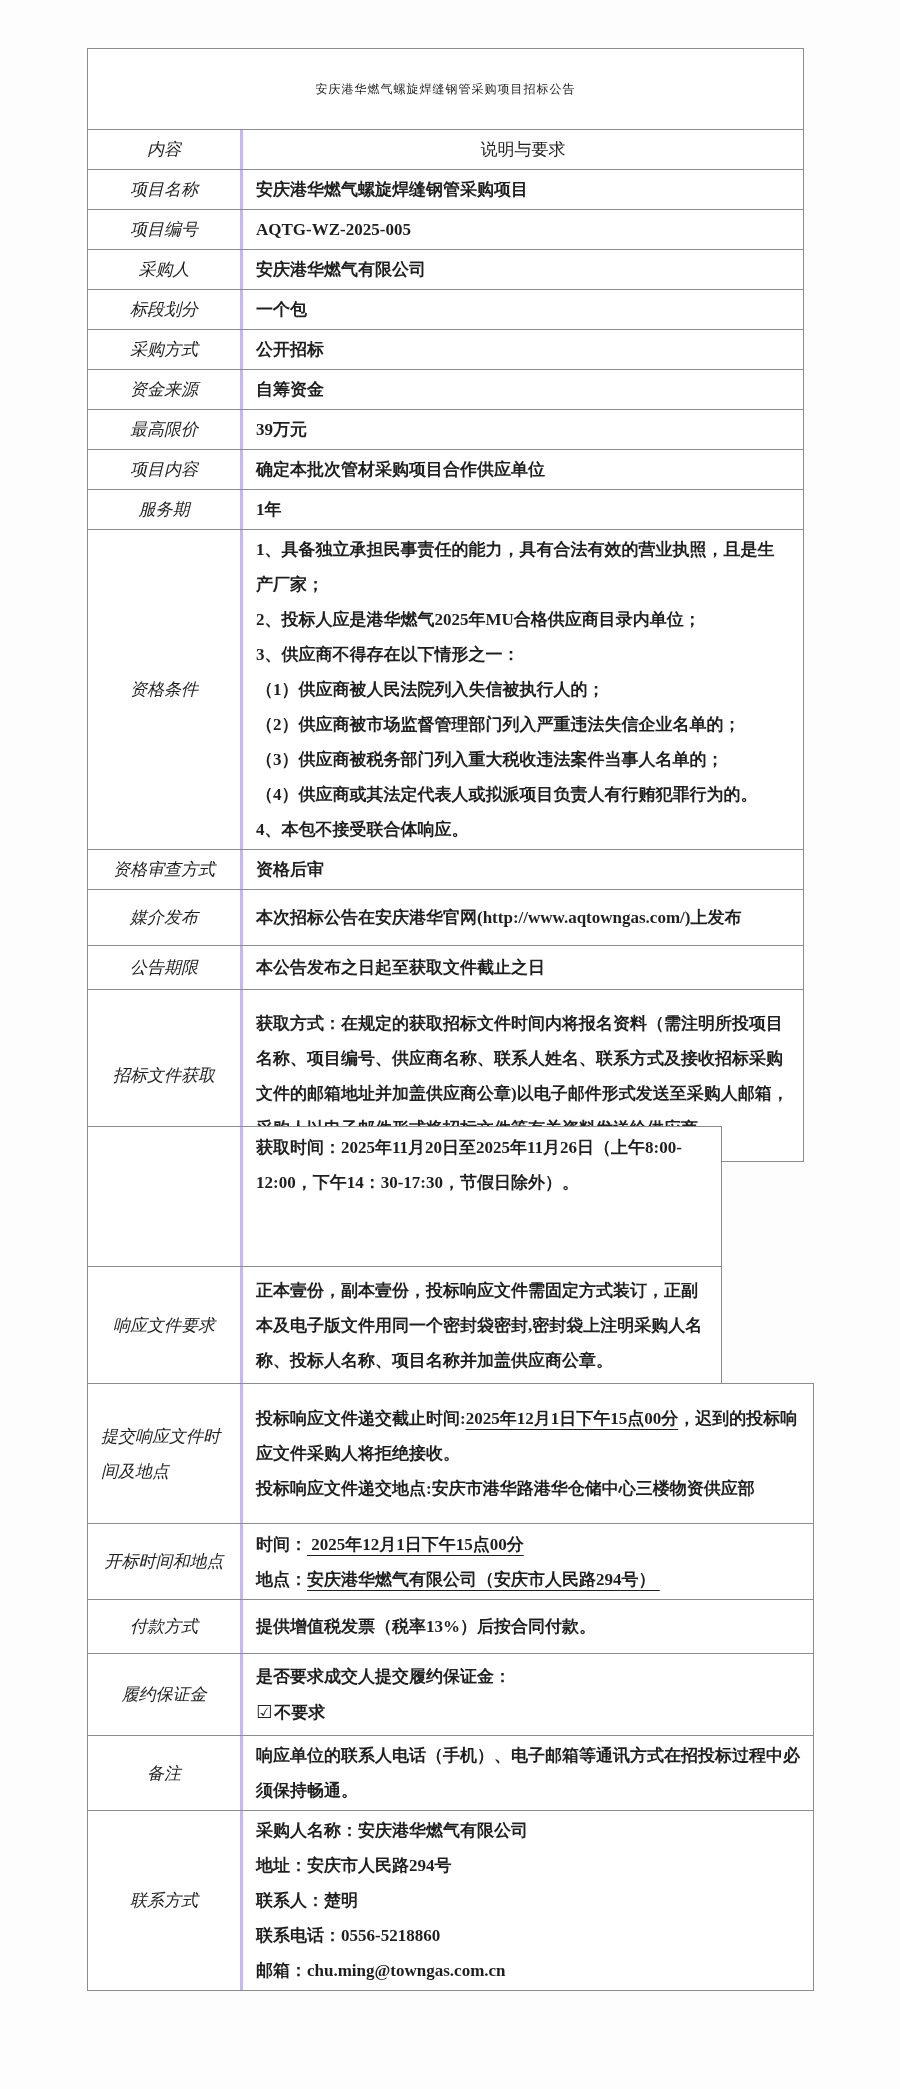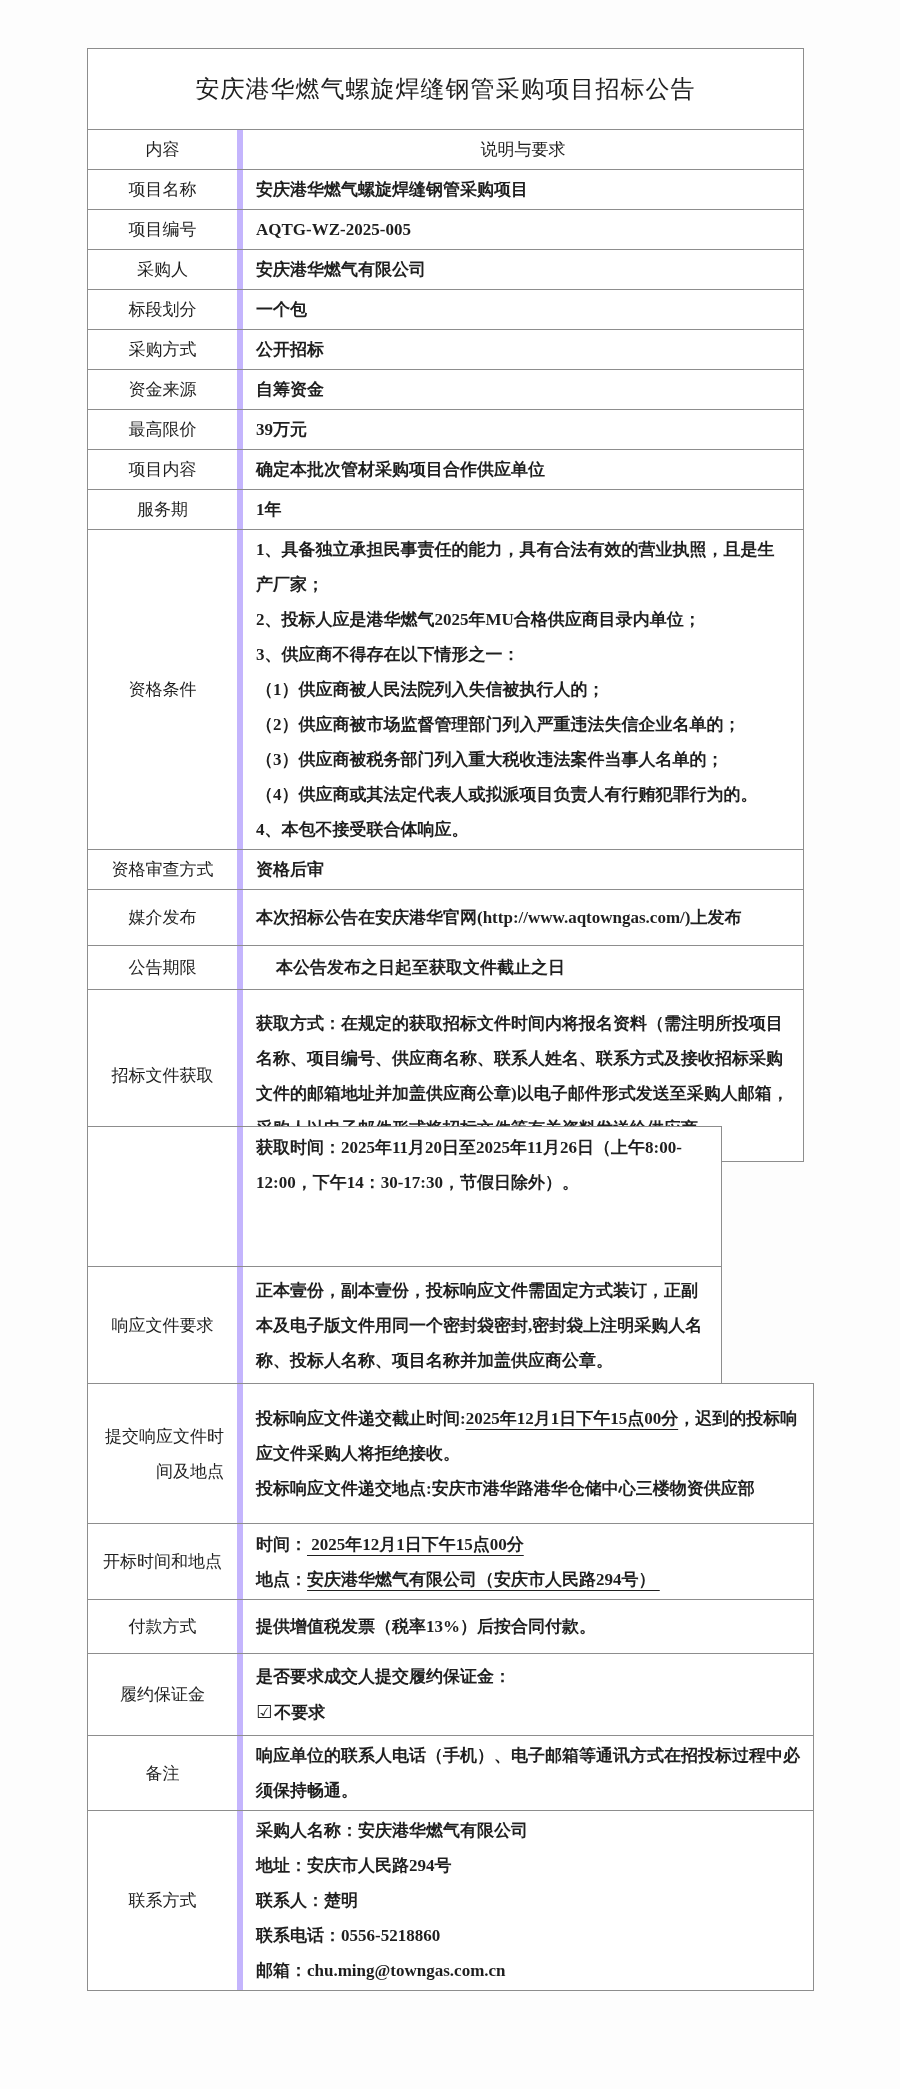--- a/index.html
+++ b/index.html
@@ -11,38 +11,38 @@
     font-size:17px;
   }
   .doc{position:relative;width:900px;height:2089px;background:#fdfdfd;overflow:hidden;}
   .tbl{position:absolute;left:87px;background:#fff;border:1px solid #8d8d8d;box-sizing:border-box;}
   .t1{top:48px;width:717px;}
   .t2a{top:1126px;width:635px;}
   .t2b{top:1383px;width:727px;}
   .row{display:flex;align-items:stretch;box-sizing:border-box;}
   .row + .row{border-top:1px solid #8d8d8d;}
   .title-row{min-height:80px;align-items:center;justify-content:center;text-align:center;}
-  .title-cell{width:100%;text-align:center;font-size:24px;letter-spacing:1px;line-height:26px;}
+  .title-cell{width:100%;text-align:center;font-size:12px;letter-spacing:1px;line-height:26px;}
   .lc{
     width:155px;flex:0 0 155px;box-sizing:border-box;
-    border-right:6px solid #c4b5fd;
+    border-right:3px solid #c4b5fd;
     display:flex;align-items:center;justify-content:center;
-    text-align:right;padding:2px 13px;line-height:35px;
+    text-align:left;padding:2px 13px;line-height:35px;font-style:italic;
   }
   .vc{
     flex:1;box-sizing:border-box;padding:2px 13px;
     display:flex;flex-direction:column;justify-content:center;
   }
   .vc p{margin:0;line-height:35px;font-weight:bold;}
   .vc.center-text{align-items:center;text-align:center;}
   .vc.top{justify-content:flex-start;padding-top:3px;}
   .u{text-decoration:underline;text-underline-offset:5px;text-decoration-thickness:1px;white-space:pre-wrap;}
   .gap8{margin-top:3px;}
   .h34{min-height:34px;}  .h35{min-height:35px;}  .h33{min-height:33px;}
-  .h44{min-height:44px;gap:20px;}  .h54{min-height:54px;}
+  .h44{min-height:44px;}  .h54{min-height:54px;}
   .h56{min-height:56px;}  .h69{min-height:69px;}  .h76{min-height:76px;}
   .h82{min-height:82px;}  .h117{min-height:117px;}.h139{min-height:139px;}
   .h172{min-height:172px;}.h175{min-height:175px;}.h316{min-height:316px;}
   .checkbox{font-family:"DejaVu Sans",sans-serif;font-size:18px;margin-right:2px;}
 </style>
 </head>
 <body>
 
 <div class="doc">
 

